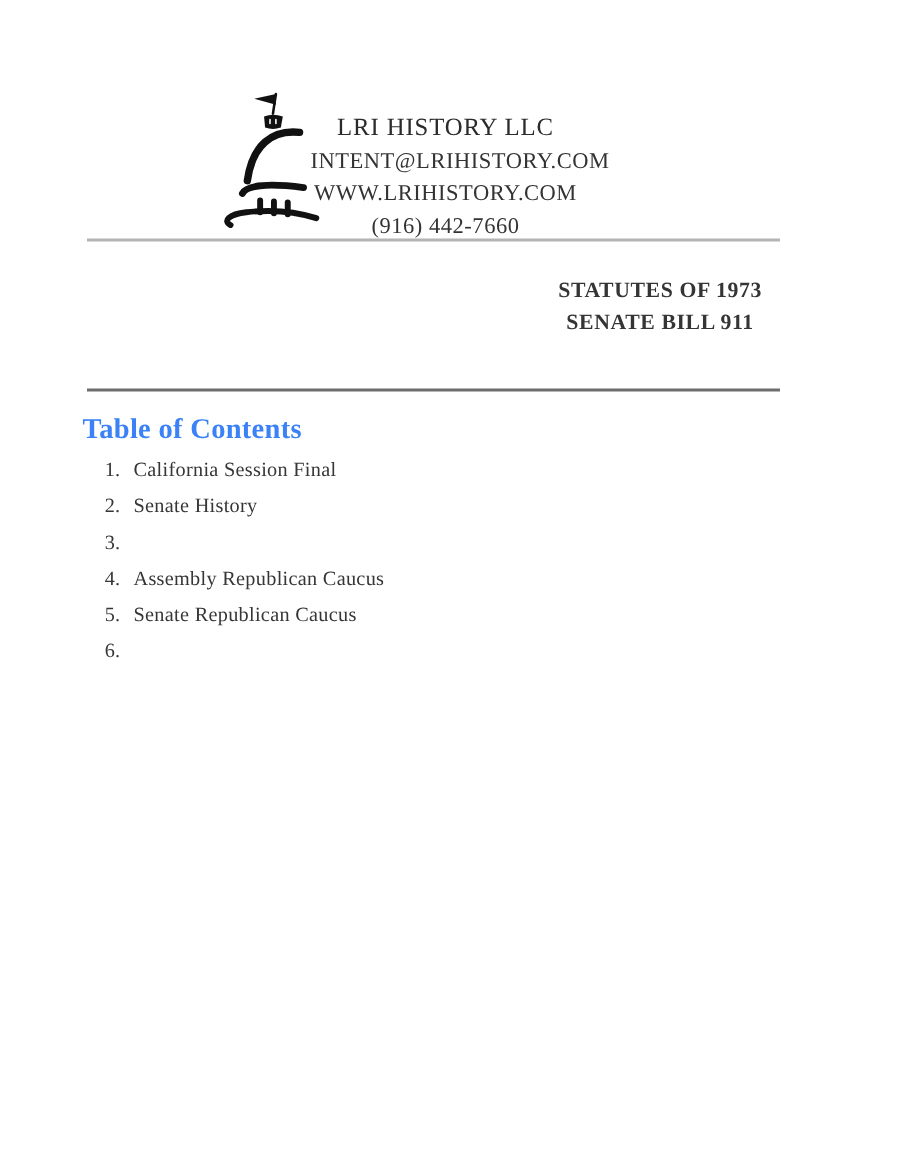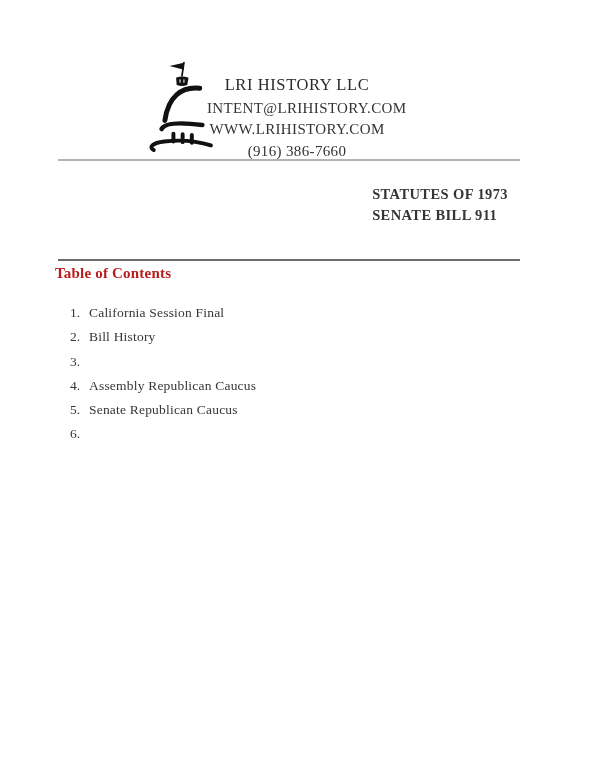--- a/index.html
+++ b/index.html
@@ -51,38 +51,38 @@
 
   .rule { position: absolute; left: 58px; width: 462px; }
   .rule-top { top: 159px; height: 2px; background: #b4b4b4; }
   .rule-bottom { top: 259px; height: 1.6px; background: #6d6d6d; }
 
   
   .ref-block {
     position: absolute;
     right: 92px;
     top: 184px;
-    text-align: left;
+    text-align: center;
     font-weight: bold;
     font-size: 14.5px;
     line-height: 21px;
     letter-spacing: 0.4px;
     color: #353535;
   }
   .ref-line { white-space: pre; }
 
   
   .toc-title {
     position: absolute;
     left: 55px;
-    top: 265px;
+    top: 276px;
     font-weight: bold;
-    font-size: 15px;
+    font-size: 19px;
     letter-spacing: 0.2px;
-    color: #b91c1c;
+    color: #3b82f6;
   }
   .toc-list {
     position: absolute;
     left: 60px;
     top: 305px;
     list-style: none;
   }
   .toc-item {
     display: flex;
     align-items: baseline;
@@ -119,42 +119,42 @@
       <path d="M40 112 l0 12 M54 113 l0 12 M68 114 l0 12" stroke="#111" stroke-width="6" stroke-linecap="round"></path>
 
       <path d="M10 137 C 2 133 8 126 26 124 C 52 121 78 124 97 130" stroke="#111" stroke-width="6" stroke-linecap="round"></path>
     </svg>
   </div>
 
   <div class="company-block">
     <div class="company-name">LRI HISTORY LLC</div>
     <div class="company-line">INTENT@LRIHISTORY.COM</div>
     <div class="company-line">WWW.LRIHISTORY.COM</div>
-    <div class="company-line">(916) 386-7660</div>
+    <div class="company-line">(916) 442-7660</div>
   </div>
 
   <div class="rule rule-top"></div>
 
   <div class="ref-block">
     <div class="ref-line">STATUTES OF 1973</div>
     <div class="ref-line">SENATE BILL 911</div>
   </div>
 
   <div class="rule rule-bottom"></div>
 
   <div class="toc-title">Table of Contents</div>
 
   <ol class="toc-list">
     <li class="toc-item">
       <span class="toc-num">1.</span>
       <span class="toc-label">California Session Final</span>
     </li>
     <li class="toc-item">
       <span class="toc-num">2.</span>
-      <span class="toc-label">Bill History</span>
+      <span class="toc-label">Senate History</span>
     </li>
     <li class="toc-item">
       <span class="toc-num">3.</span>
     </li>
     <li class="toc-item">
       <span class="toc-num">4.</span>
       <span class="toc-label">Assembly Republican Caucus</span>
     </li>
     <li class="toc-item">
       <span class="toc-num">5.</span>

